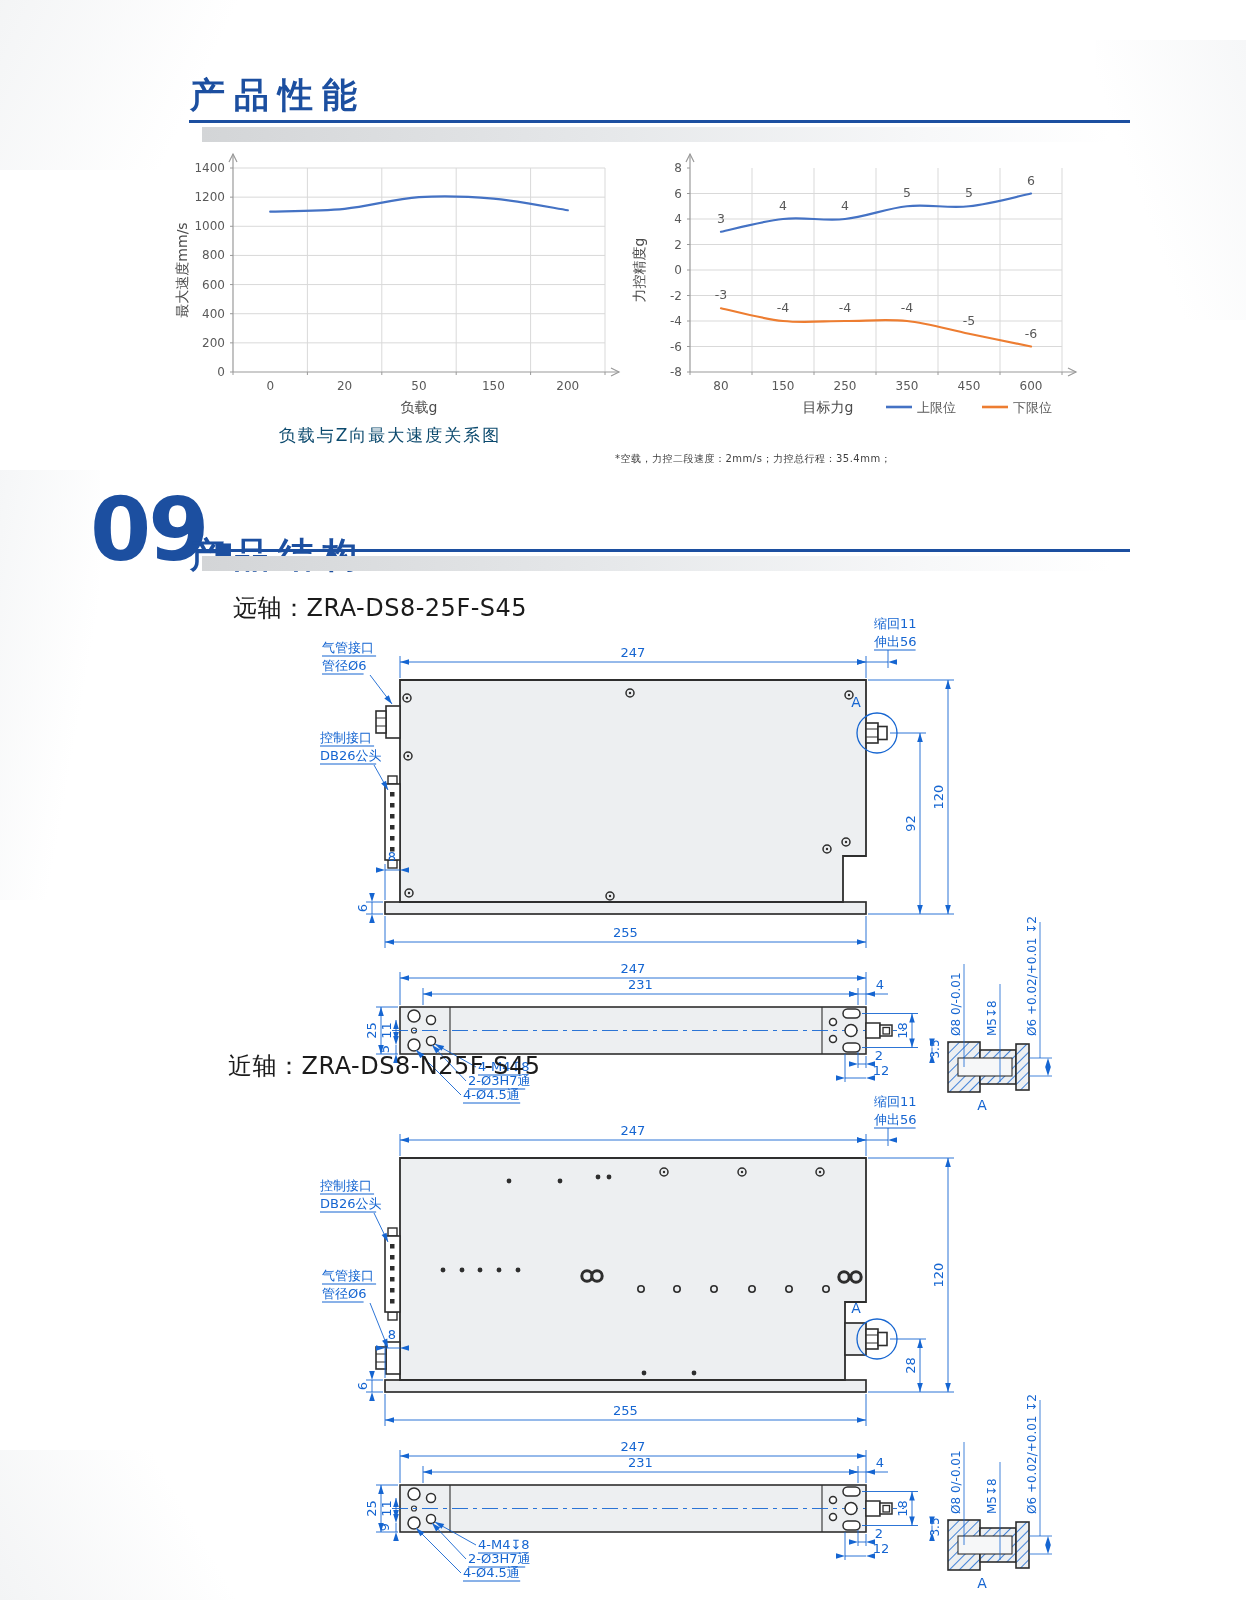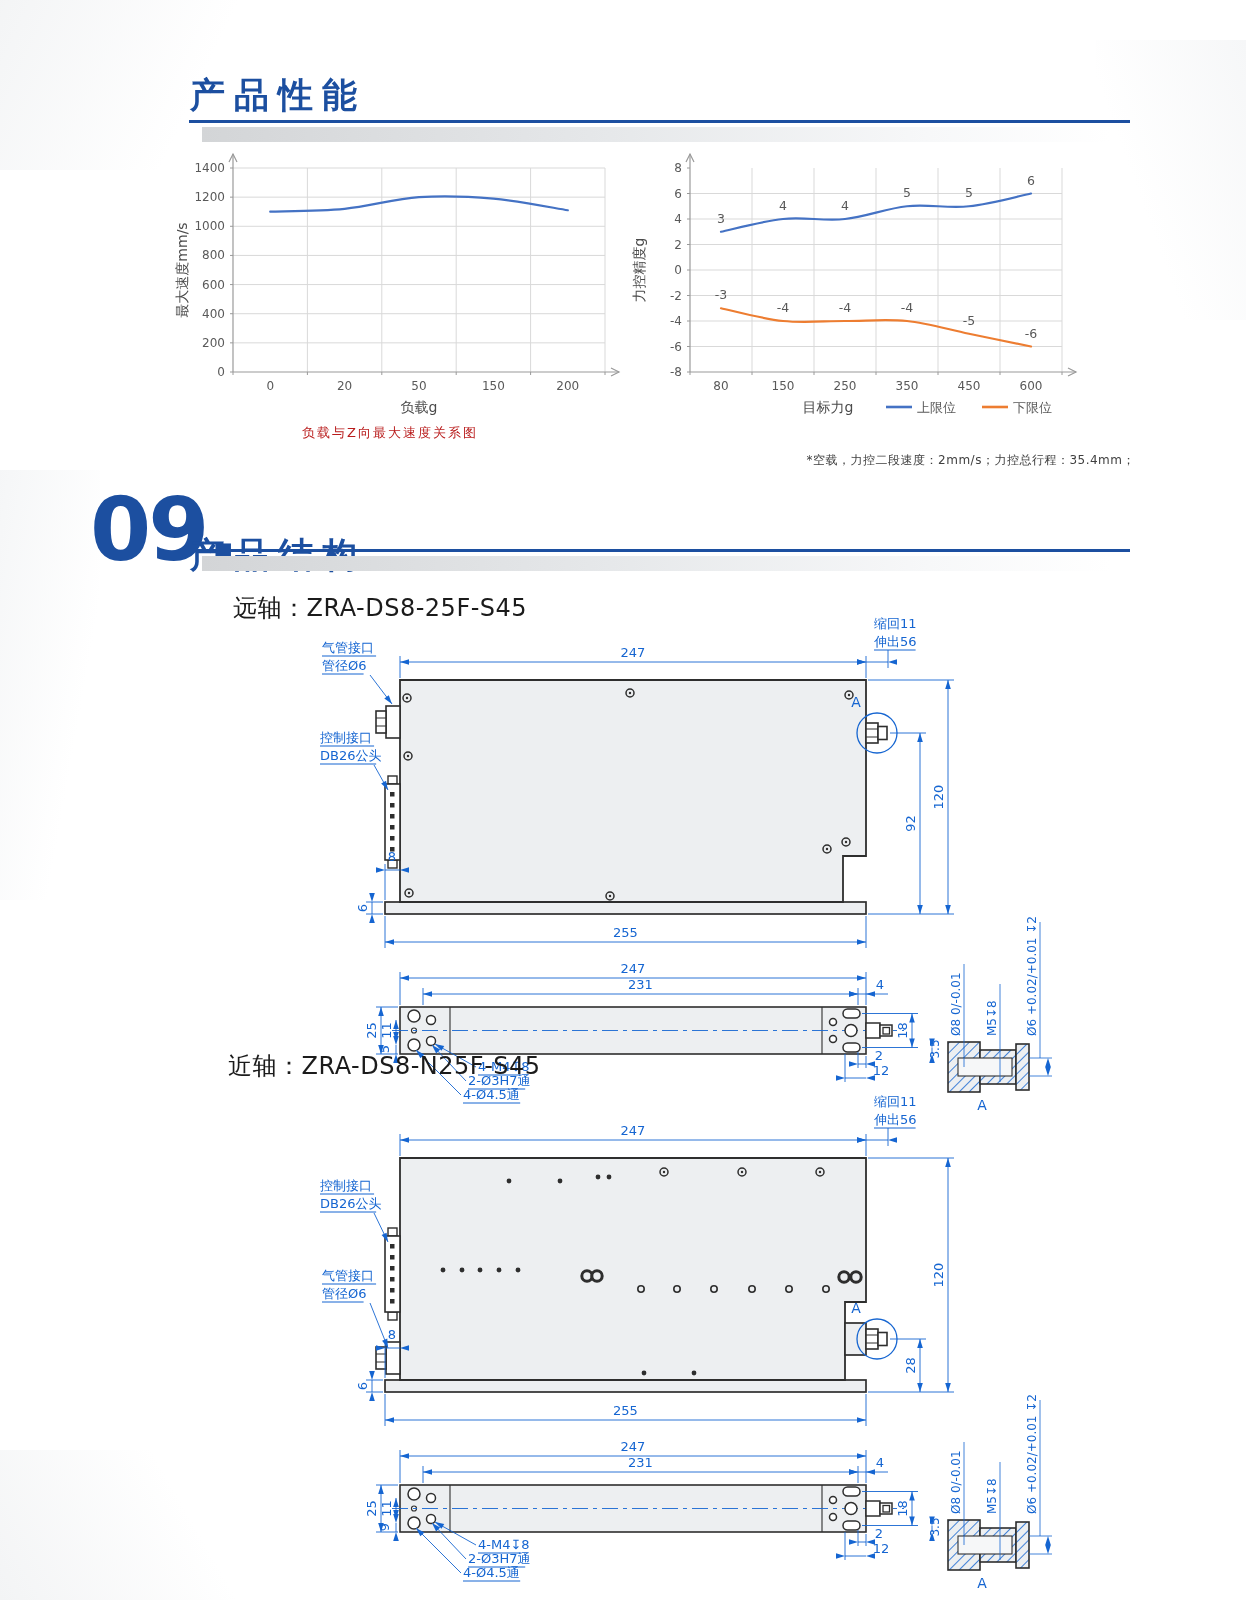--- a/index.html
+++ b/index.html
@@ -8,22 +8,22 @@
   .wm{position:absolute;pointer-events:none;}
   .wm1{top:0;left:0;width:320px;height:170px;background:linear-gradient(115deg,#eaecee,rgba(255,255,255,0) 60%);opacity:.55;}
   .wm2{top:40px;right:0;width:150px;height:280px;background:linear-gradient(250deg,#edeff1,rgba(255,255,255,0) 65%);opacity:.5;}
   .wm3{top:470px;left:0;width:100px;height:430px;background:linear-gradient(100deg,#edeff1,rgba(255,255,255,0) 70%);opacity:.55;}
   .wm4{bottom:0;left:0;width:280px;height:150px;background:linear-gradient(60deg,#e9ebed,rgba(255,255,255,0) 65%);opacity:.55;}
   .sec-num{position:absolute;left:90px;font-size:88px;font-weight:bold;color:#1C4FA0;letter-spacing:-3px;line-height:1;}
   .sec-title{position:absolute;left:190px;font-size:35px;font-weight:bold;color:#1C4FA0;letter-spacing:9px;line-height:1;}
   .sec-line{position:absolute;left:189px;width:941px;height:3px;background:#1C4FA0;}
   .sec-bar{position:absolute;left:202px;width:908px;height:15px;
            background:linear-gradient(to right,#d3d5d7 0%,#e6e8ea 45%,#f7f8f9 80%,rgba(255,255,255,0) 100%);}
-  .chart-title{position:absolute;font-size:13px;color:#b91c1c;text-align:center;letter-spacing:2px;}
-  .footnote{position:absolute;font-size:12px;color:#404040;text-align:right;letter-spacing:.5px;}
+  .chart-title{position:absolute;font-size:17px;color:#0c4a6e;text-align:center;letter-spacing:2px;}
+  .footnote{position:absolute;font-size:10px;color:#404040;text-align:left;letter-spacing:.5px;}
   .model-label{position:absolute;font-size:24px;color:#1b1b1b;letter-spacing:.5px;z-index:5;}
   svg{position:absolute;overflow:visible;}
   text{font-family:"DejaVu Sans","Liberation Sans",sans-serif;}
 </style>
 </head>
 <body>
 
 <div class="page">
   <div class="wm wm1"></div>
   <div class="wm wm2"></div>

